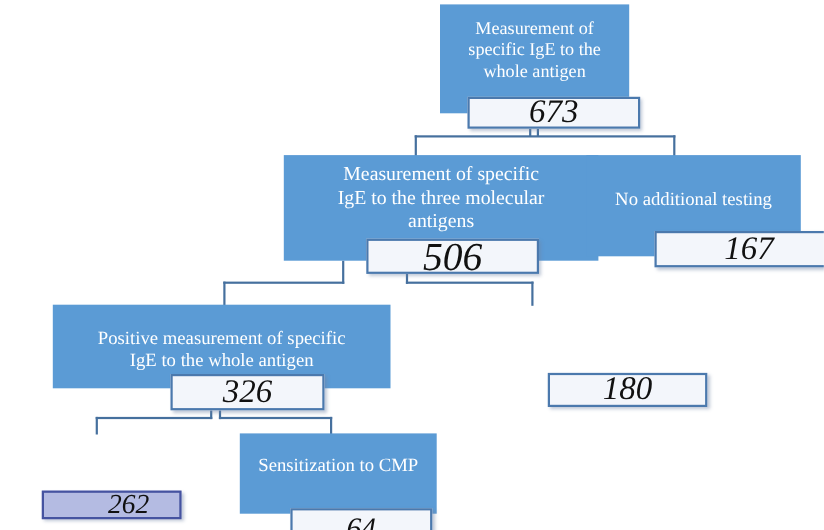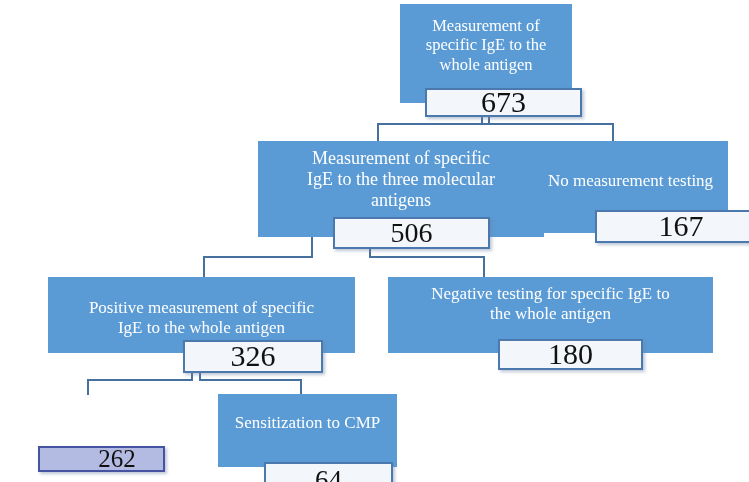--- a/index.html
+++ b/index.html
@@ -15,36 +15,37 @@
   }
   .node .lbl{
     white-space:pre-line;line-height:1.17;width:100%;
   }
   
   .val{
     position:absolute;background:var(--num-fill);border:2px solid var(--num-border);
     box-sizing:border-box;display:flex;align-items:center;justify-content:center;
     color:var(--num-text);line-height:0.95;
     box-shadow:2px 2px 3px rgba(110,130,165,0.45);
+    font-style:italic;
   }
   .val.purple{background:var(--cmpa-fill);border-color:var(--cmpa-border);}
   
   .cline{position:absolute;background:var(--connector);}
 
   
   .n-root {left:400px;top:4px;width:172px;height:99px;padding-top:12px;font-size:16.5px;}
   .v-root {left:425px;top:88px;width:157px;height:29px;font-size:30px;}
   
   .n-mol  {left:258px;top:141px;width:286px;height:96px;padding-top:7px;font-size:18px;}
-  .v-mol  {left:333px;top:217px;width:157px;height:32px;font-size:28px;}
+  .v-mol  {left:333px;top:217px;width:157px;height:32px;font-size:36px;}
   .n-noadd{left:533px;top:141px;width:195px;height:92px;padding-top:30px;font-size:17px;}
   .v-noadd{left:595px;top:210px;width:172px;height:33px;font-size:30px;}
   
   .n-pos  {left:48px;top:277px;width:307px;height:76px;padding-top:21px;font-size:17px;}
-  .v-pos  {left:155px;top:340px;width:140px;height:33px;font-size:30px;margin-left:28px;}
+  .v-pos  {left:155px;top:340px;width:140px;height:33px;font-size:30px;}
   .n-neg  {left:388px;top:277px;width:325px;height:76px;padding-top:7px;font-size:17px;}
   .v-neg  {left:498px;top:339px;width:145px;height:31px;font-size:30px;}
   
   .n-cmpa {left:3px;top:394px;width:170px;height:74px;padding-top:7px;font-size:17px;}
   .v-cmpa {left:38px;top:446px;width:127px;height:26px;font-size:25px;padding-left:31px;}
   .n-sens {left:218px;top:394px;width:179px;height:73px;padding-top:19px;font-size:17px;}
   .v-sens {left:264px;top:462px;width:129px;height:37px;font-size:27px;}
 
   
   .cA-stub1{left:481px;top:117px;width:2px;height:7px;}
@@ -100,34 +101,30 @@
   <div class="val v-root">673</div>
 
   <div class="node n-mol">
     <div class="lbl">Measurement of specific
 IgE to the three molecular
 antigens</div>
   </div>
   <div class="val v-mol">506</div>
 
   <div class="node n-noadd">
-    <div class="lbl">No measurement testing</div>
+    <div class="lbl">No additional testing</div>
   </div>
   <div class="val v-noadd">167</div>
 
   <div class="node n-pos">
     <div class="lbl">Positive measurement of specific
 IgE to the whole antigen</div>
   </div>
   <div class="val v-pos">326</div>
 
-  <div class="node n-neg">
-    <div class="lbl">Negative testing for specific IgE to
-the whole antigen</div>
-  </div>
   <div class="val v-neg">180</div>
 
   <div class="val v-cmpa purple">262</div>
 
   <div class="node n-sens">
     <div class="lbl">Sensitization to CMP</div>
   </div>
   <div class="val v-sens">64</div>
 
 </div>

